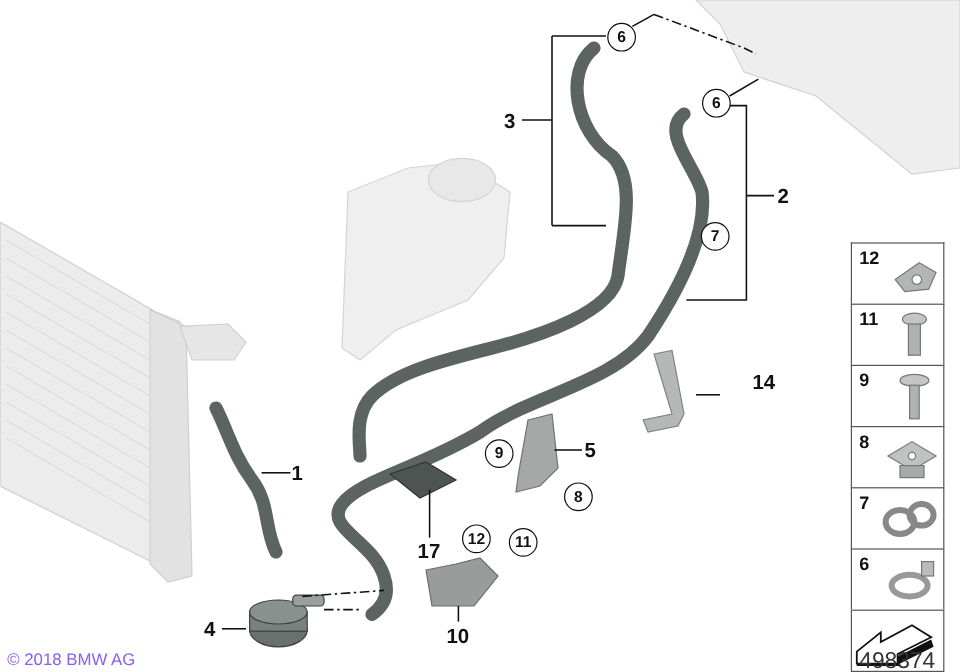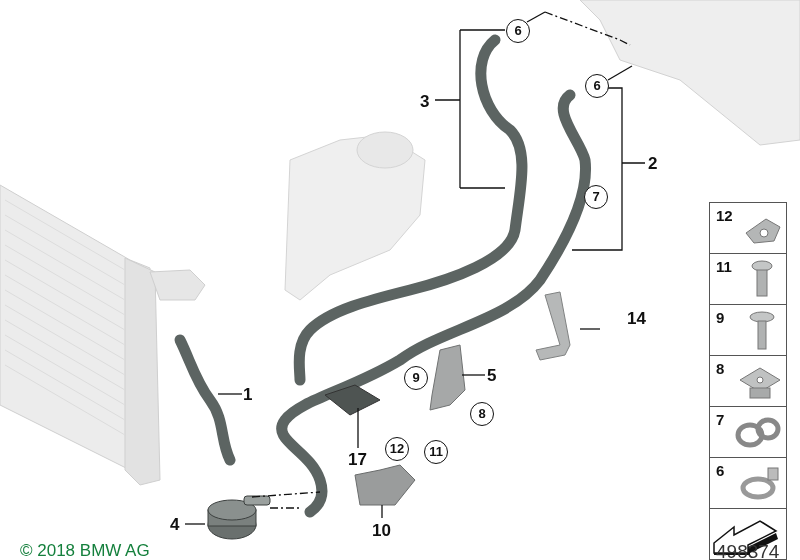--- a/index.html
+++ b/index.html
@@ -5,21 +5,21 @@
   html,body{margin:0;padding:0;background:#fff;}
   body{width:800px;height:560px;position:relative;overflow:hidden;font-family:"Liberation Sans",sans-serif;}
   svg.diagram{position:absolute;left:0;top:0;}
   .lbl{position:absolute;font-weight:bold;font-size:17px;color:#111;line-height:1;}
   .circ{position:absolute;width:22px;height:22px;border:1.5px solid #111;border-radius:50%;background:#fff;font-weight:bold;font-size:13px;text-align:center;line-height:22px;color:#111;}
   .legend{position:absolute;left:709px;top:202px;width:78px;}
   .cell{position:relative;height:50px;border:1px solid #555;border-bottom:none;background:#fff;}
   .cell:last-child{border-bottom:1px solid #555;}
   .cell .num{position:absolute;left:6px;top:4px;font-weight:bold;font-size:15px;color:#111;}
   .cell svg{position:absolute;right:4px;top:6px;}
-  .copyright{position:absolute;left:20px;top:541px;font-size:17px;color:#15803d;}
+  .copyright{position:absolute;left:6px;top:541px;font-size:14px;color:#8b5cf6;}
   .imgid{position:absolute;left:716px;top:541px;font-size:19px;color:#333;}
 </style>
 </head>
 <body>
 
 <svg class="diagram" width="800" height="560" viewBox="0 0 800 560">
 
   <g fill="#ececec" stroke="#cfcfcf" stroke-width="1">
     <polygon points="0,185 130,260 150,268 150,470 130,470 0,405"></polygon>
     <polygon points="125,258 155,272 160,480 140,485 125,470" fill="#e2e2e2"></polygon>

